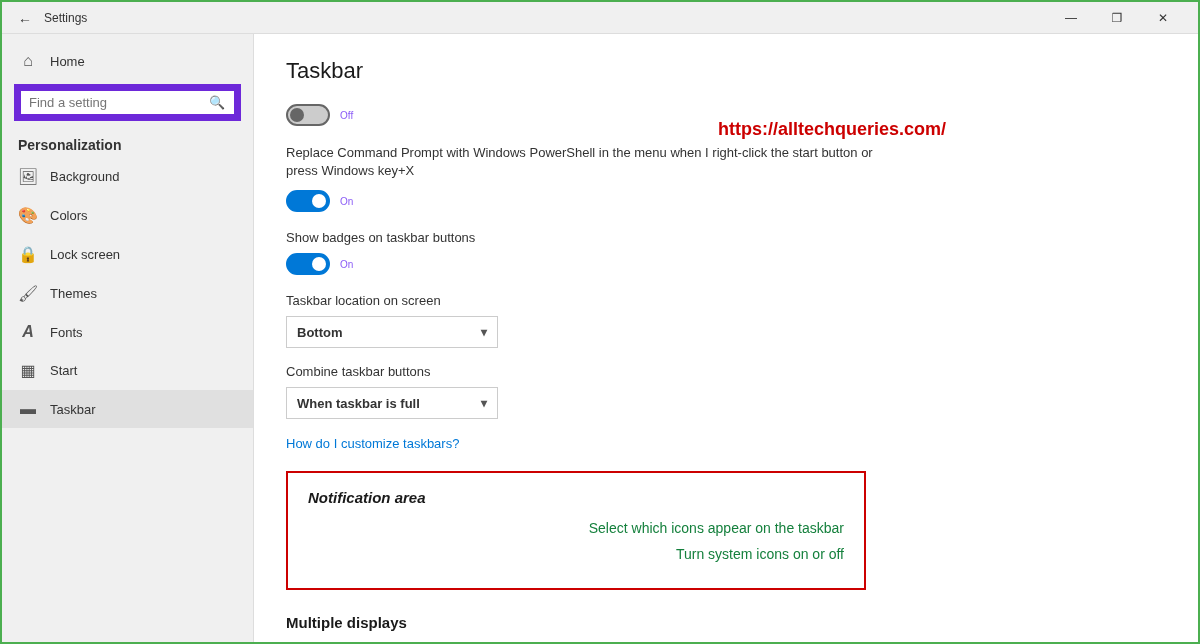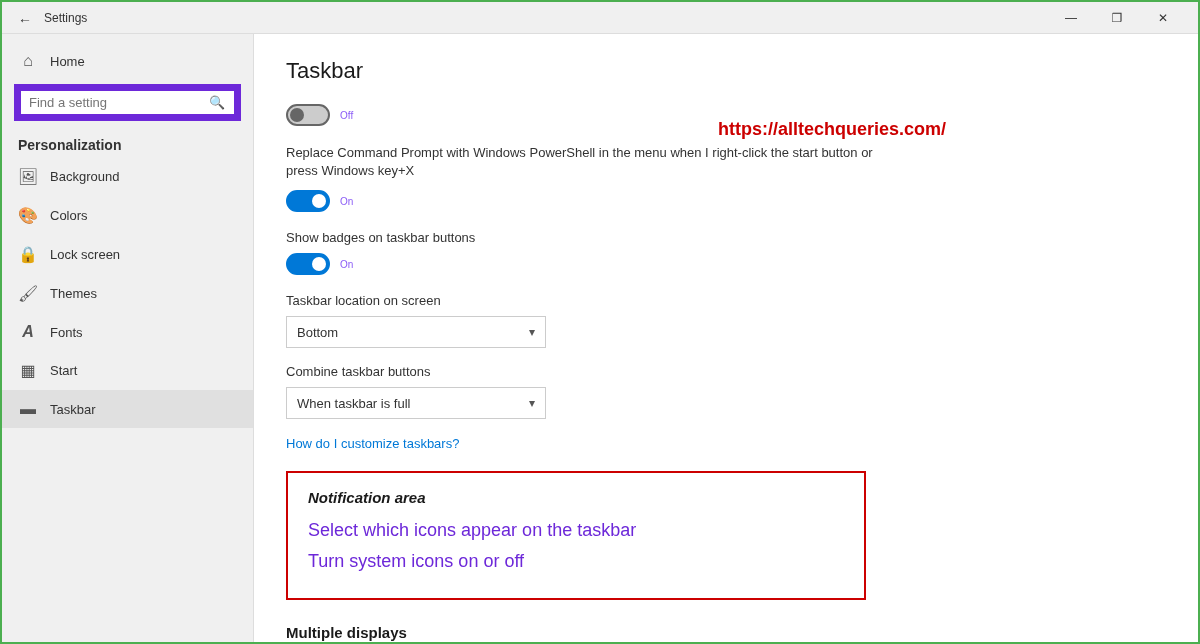--- a/index.html
+++ b/index.html
@@ -187,32 +187,33 @@
       margin-bottom: 10px;
       max-width: 600px;
       line-height: 1.4;
     }
     .section-label {
       font-size: 13px;
       color: #333;
       margin-bottom: 8px;
     }
     .dropdown-select {
-      width: 260px;
+      width: 212px;
       height: 32px;
       border: 1px solid #ccc;
       background: white;
       padding: 4px 10px;
       font-size: 13px;
       color: #333;
       cursor: pointer;
       display: flex;
       align-items: center;
       justify-content: space-between;
       margin-bottom: 16px;
+      font-weight: bold;
     }
     .dropdown-arrow { font-size: 12px; color: #555; }
     .link-text {
       color: #0078d7;
       font-size: 13px;
       cursor: pointer;
       text-decoration: none;
       margin-bottom: 20px;
       display: inline-block;
     }
@@ -223,26 +224,27 @@
       max-width: 580px;
     }
     .notification-title {
       font-size: 15px;
       font-weight: 600;
       color: #1a1a1a;
       margin-bottom: 14px;
       font-style: italic;
     }
     .notification-link {
-      color: #6d28d9;
-      font-size: 18px;
+      color: #15803d;
+      font-size: 14px;
       cursor: pointer;
       display: block;
       margin-bottom: 10px;
       text-decoration: none;
+      text-align: right;
     }
     .multiple-displays-title {
       font-size: 15px;
       font-weight: 600;
       color: #1a1a1a;
       margin-bottom: 14px;
     }
     .watermark {
       position: absolute;
       top: 61px;

